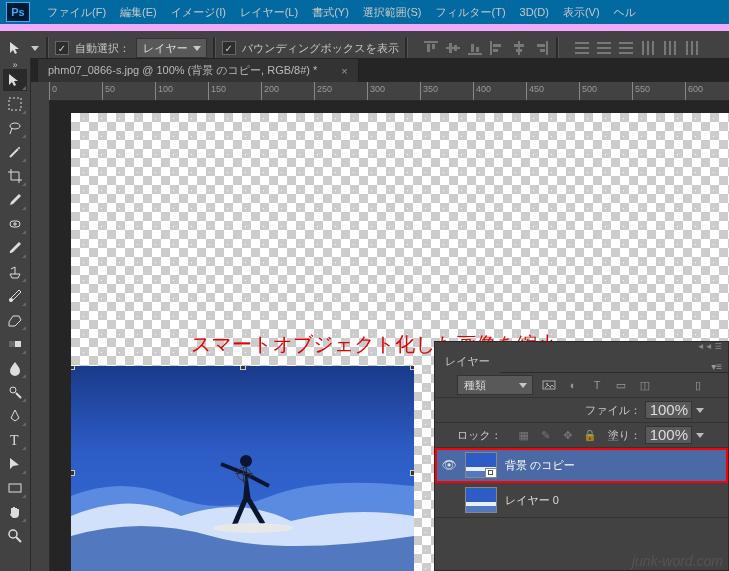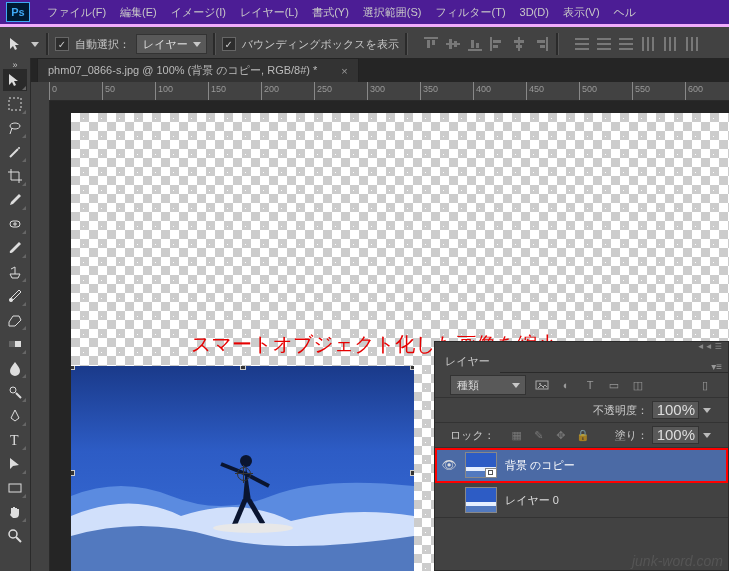--- a/index.html
+++ b/index.html
@@ -6,21 +6,21 @@
     margin: 0;
     background: #404040;
     font-family: "メイリオ", "Meiryo", sans-serif;
     font-size: 11px;
     color: #c8c8c8;
     overflow: hidden;
     width: 729px;
     height: 571px;
   }
   .menubar {
-    background: #4c1d95;
+    background: #0369a1;
     height: 24px;
     display: flex;
     align-items: center;
     padding: 0 6px;
   }
   .ps-logo {
     width: 22px;
     height: 18px;
     background: #001a33;
     color: #3fa9f5;
@@ -31,21 +31,21 @@
     border: 1px solid #3fa9f5;
     margin-right: 10px;
   }
   .menu-item {
     padding: 0 7px;
     cursor: default;
   }
   .options-bar {
     background: #424242;
     height: 34px;
-    border-top: 3px solid #f0abfc;
+    border-top: 7px solid #f0abfc;
     border-bottom: 1px solid #2a2a2a;
     display: flex;
     align-items: center;
     padding: 0 8px;
     gap: 6px;
   }
   .move-tool-icon {
     width: 16px; height: 16px; position: relative;
   }
   .move-tool-icon svg { width:16px; height:16px; }
@@ -310,21 +310,21 @@
     margin-left: auto;
     padding-right: 6px;
     color: #999;
     font-size: 10px;
   }
   .panel-row {
     display: flex;
     align-items: center;
     height: 24px;
     border-bottom: 1px solid #333;
-    padding: 0 15px;
+    padding: 0 22px;
     gap: 8px;
   }
   .panel-row .right { margin-left: auto; display:flex; align-items:center; gap:4px; }
   .icon-hint { width:16px; height:16px; display:inline-flex; align-items:center; justify-content:center; color:#999; font-size:11px; }
   .percent-field {
     background: #595959;
     border: 1px solid #333;
     width: 42px;
     height: 16px;
     line-height: 16px;
@@ -709,21 +709,21 @@
         <span class="icon-hint">◐</span>
         <span class="icon-hint">T</span>
         <span class="icon-hint">▭</span>
         <span class="icon-hint">◫</span>
         <span class="right">
             <span class="icon-hint">▯</span>
           </span>
       </div>
       <div class="panel-row">
         <span class="right">
-          <span>不透明度：</span>
+          <span>ファイル：</span>
           <span class="percent-field">100%</span>
           <span class="vslider"></span>
         </span>
       </div>
       <div class="panel-row">
         <span>ロック：</span>
         <span class="lock-icons">
           <span class="icon-hint">▦</span>
           <span class="icon-hint">✎</span>
           <span class="icon-hint">✥</span>

